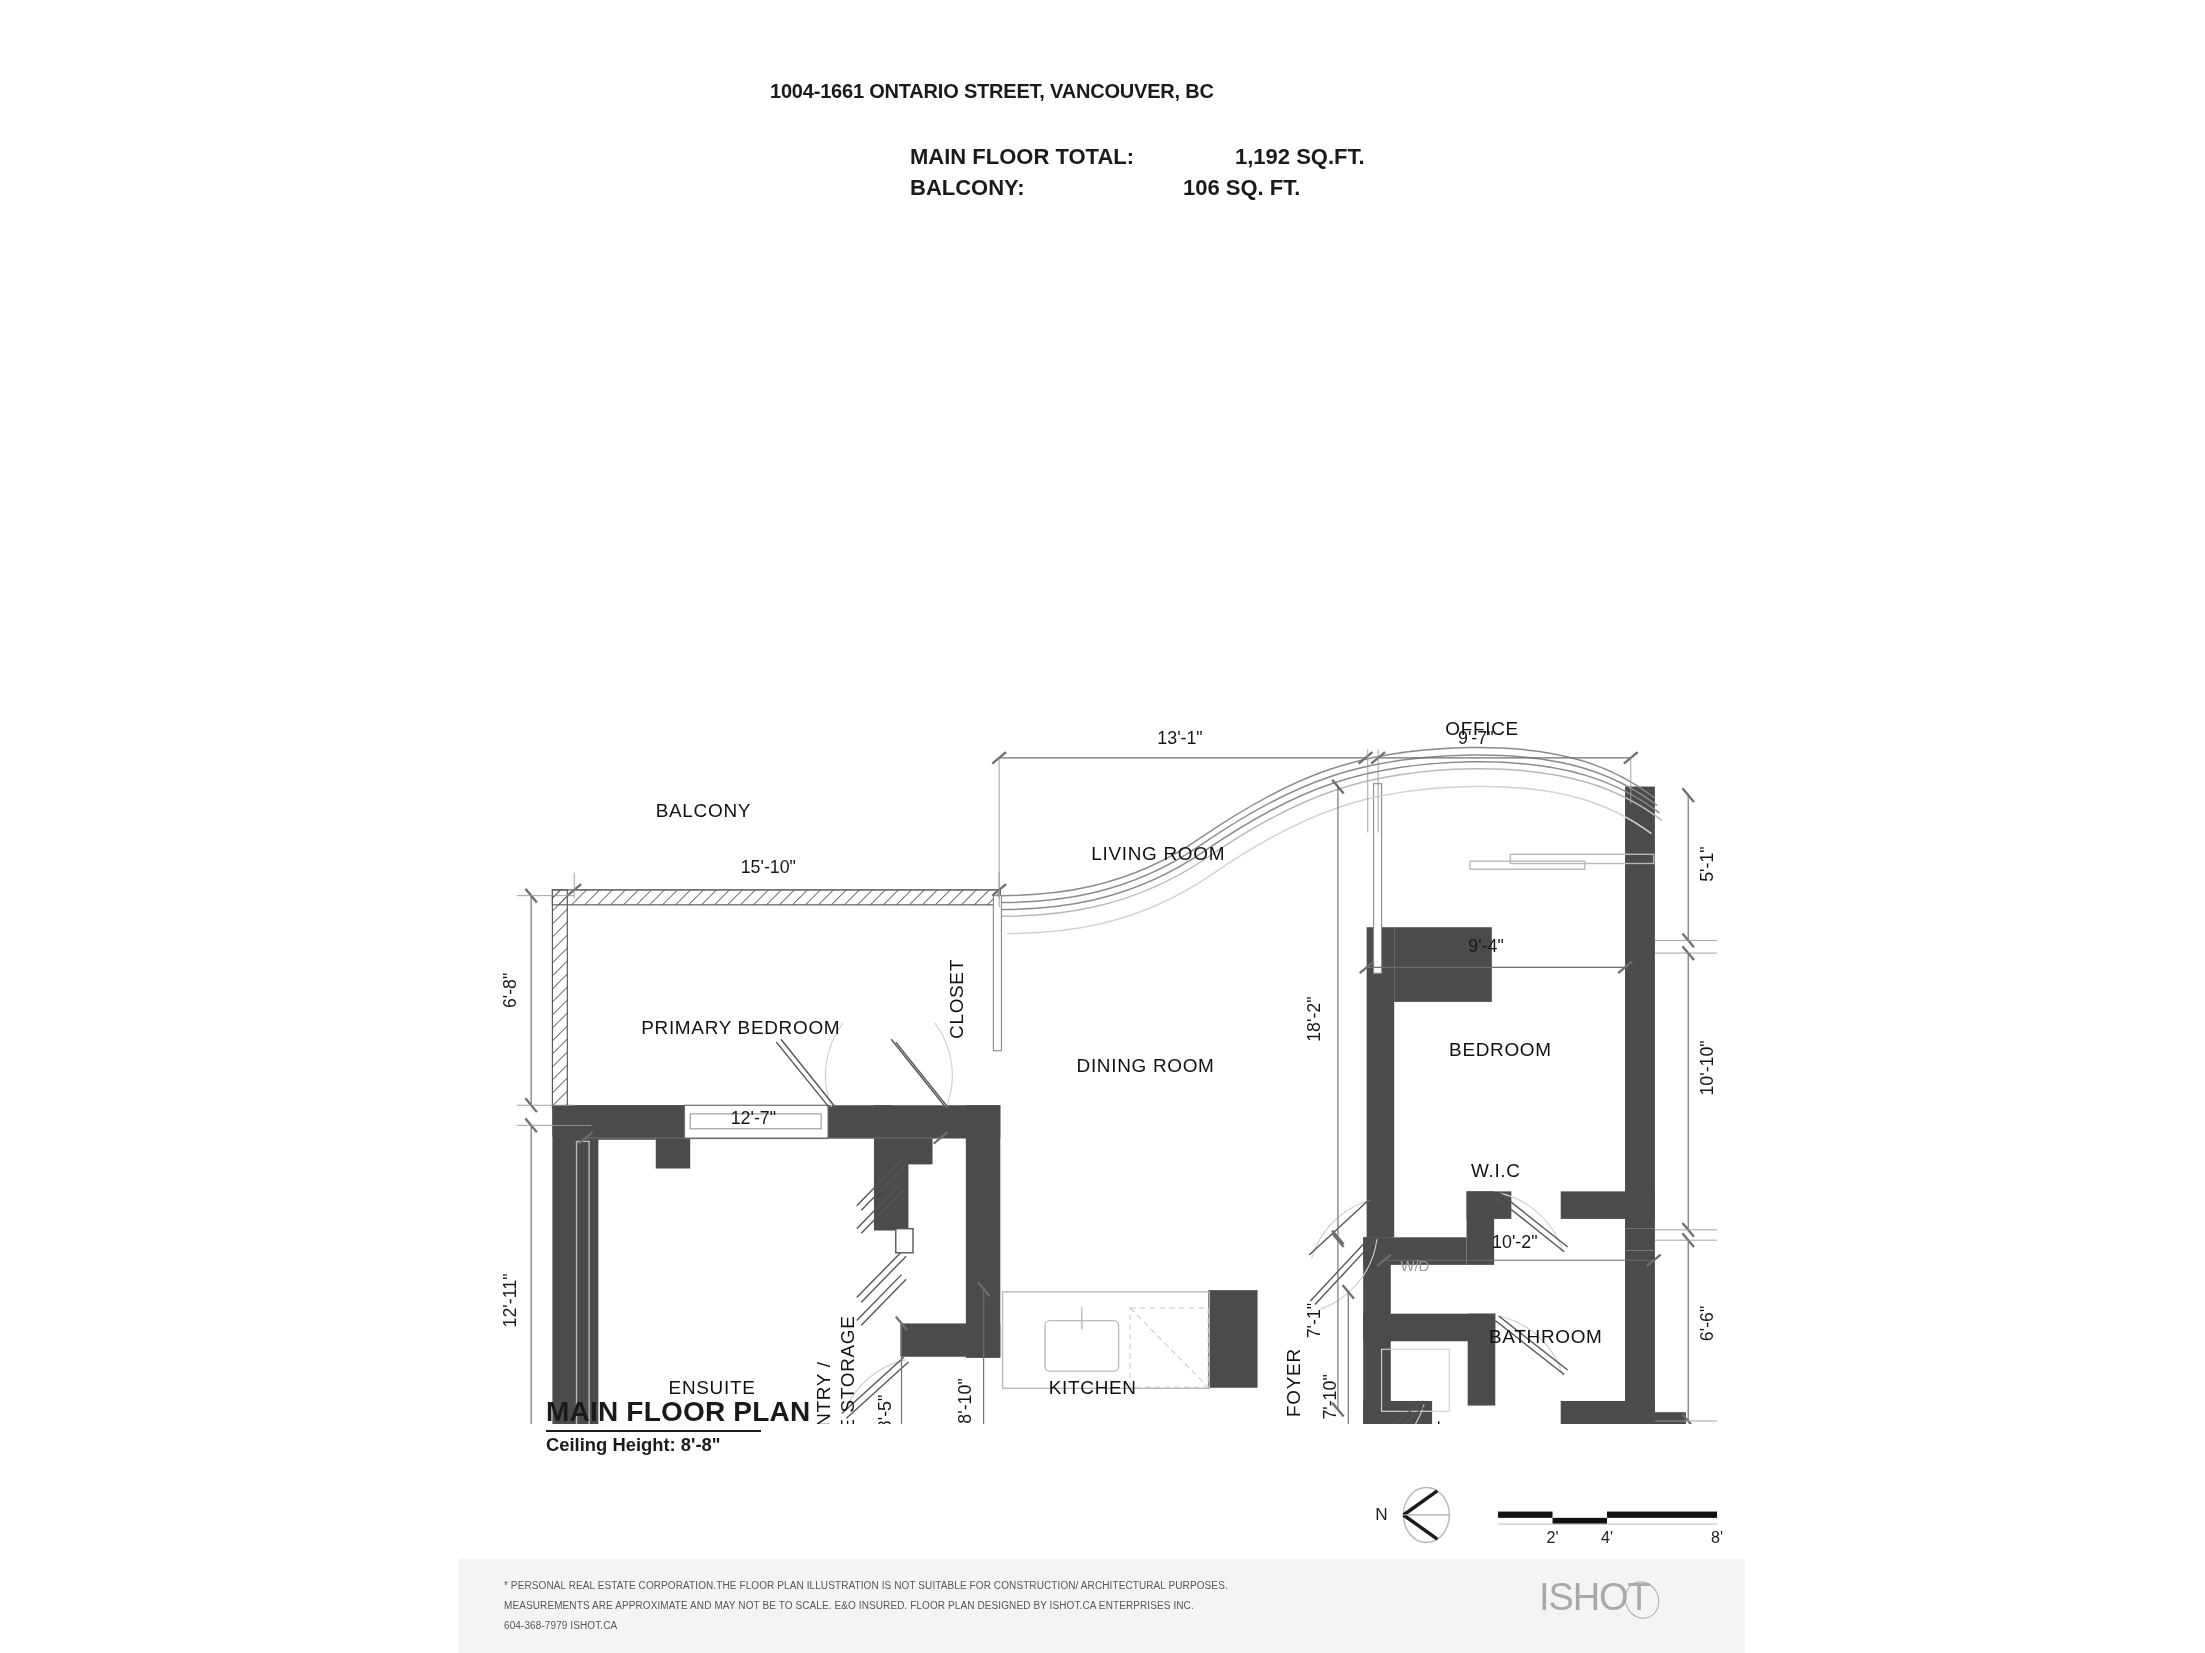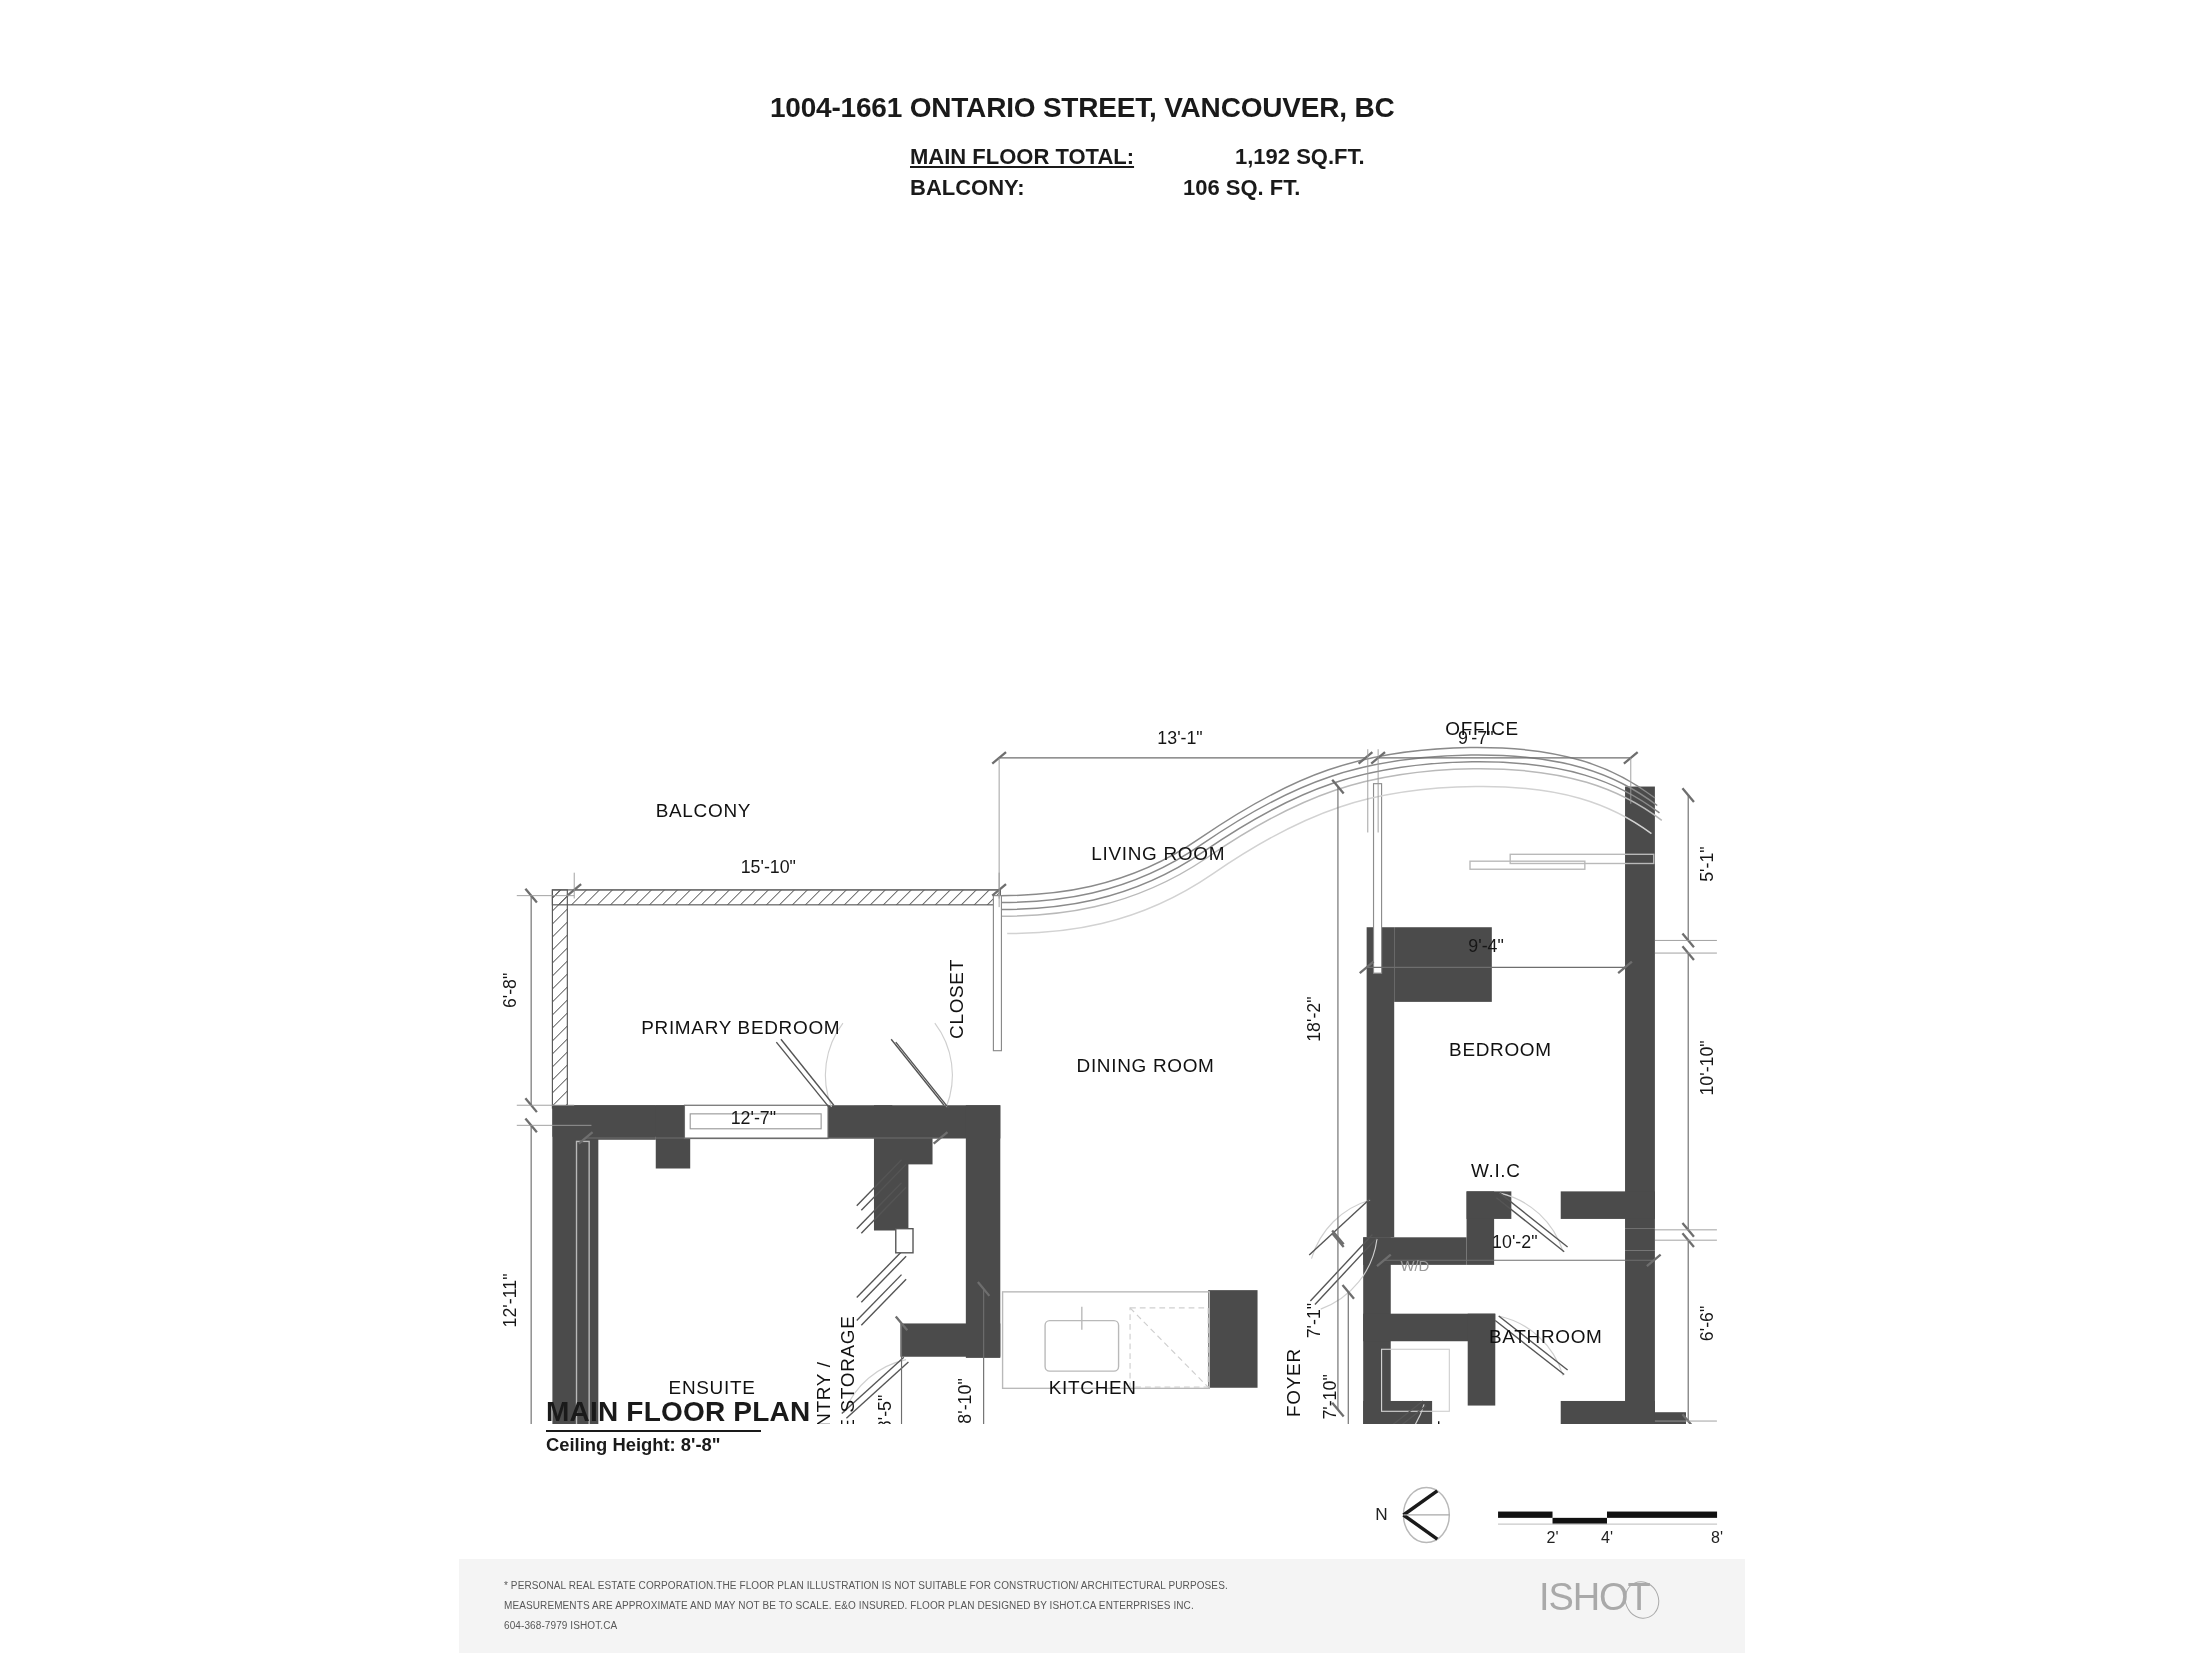--- a/index.html
+++ b/index.html
@@ -17,24 +17,24 @@
   #realtor-logo .rbowl{position:absolute;left:60px;top:15px;width:51px;height:53px;
       background:#9c9c9c;border-radius:0 26.4px 26.4px 0;}
   #realtor-logo .rbowl-in{position:absolute;left:60px;top:25px;width:32px;height:32px;
       background:#fff;border-radius:0 16px 16px 0;}
   #realtor-logo .rleg{position:absolute;left:68px;top:62px;width:19.5px;height:41px;
       background:#9c9c9c;transform:skewX(-19deg);transform-origin:top left;}
   #realtor-logo .rword{position:absolute;left:1.1px;top:122px;width:161px;
       font-size:25px;letter-spacing:1.7px;color:#9c9c9c;font-family:"Liberation Sans",sans-serif;}
   #realtor-logo .rword sup{font-size:11px;}
 
-  #hdr-title{position:absolute;left:770px;top:92px;width:804px;
-      font-size:28px;font-weight:bold;letter-spacing:-0.2px;white-space:nowrap;}
+  #hdr-title{position:absolute;left:770px;top:80px;width:804px;
+      font-size:20px;font-weight:bold;letter-spacing:-0.2px;white-space:nowrap;}
   .hdr-row{position:absolute;font-size:22px;font-weight:bold;white-space:nowrap;}
-  #hdr-l1{left:910px;top:144px;text-decoration:underline;}
+  #hdr-l1{left:910px;top:144px;}
   #hdr-v1{left:1191px;top:144px;margin-left:44px;}
   #hdr-l2{left:910px;top:175px;}
   #hdr-v2{left:1183px;top:175px;}
 
   
   #plan{position:absolute;left:0;top:218px;width:2205px;height:1206px;}
   #plan svg{position:absolute;left:0;top:0;}
 
   
   .dimtxt{font-family:"Liberation Sans",sans-serif;font-size:31px;fill:#161616;

